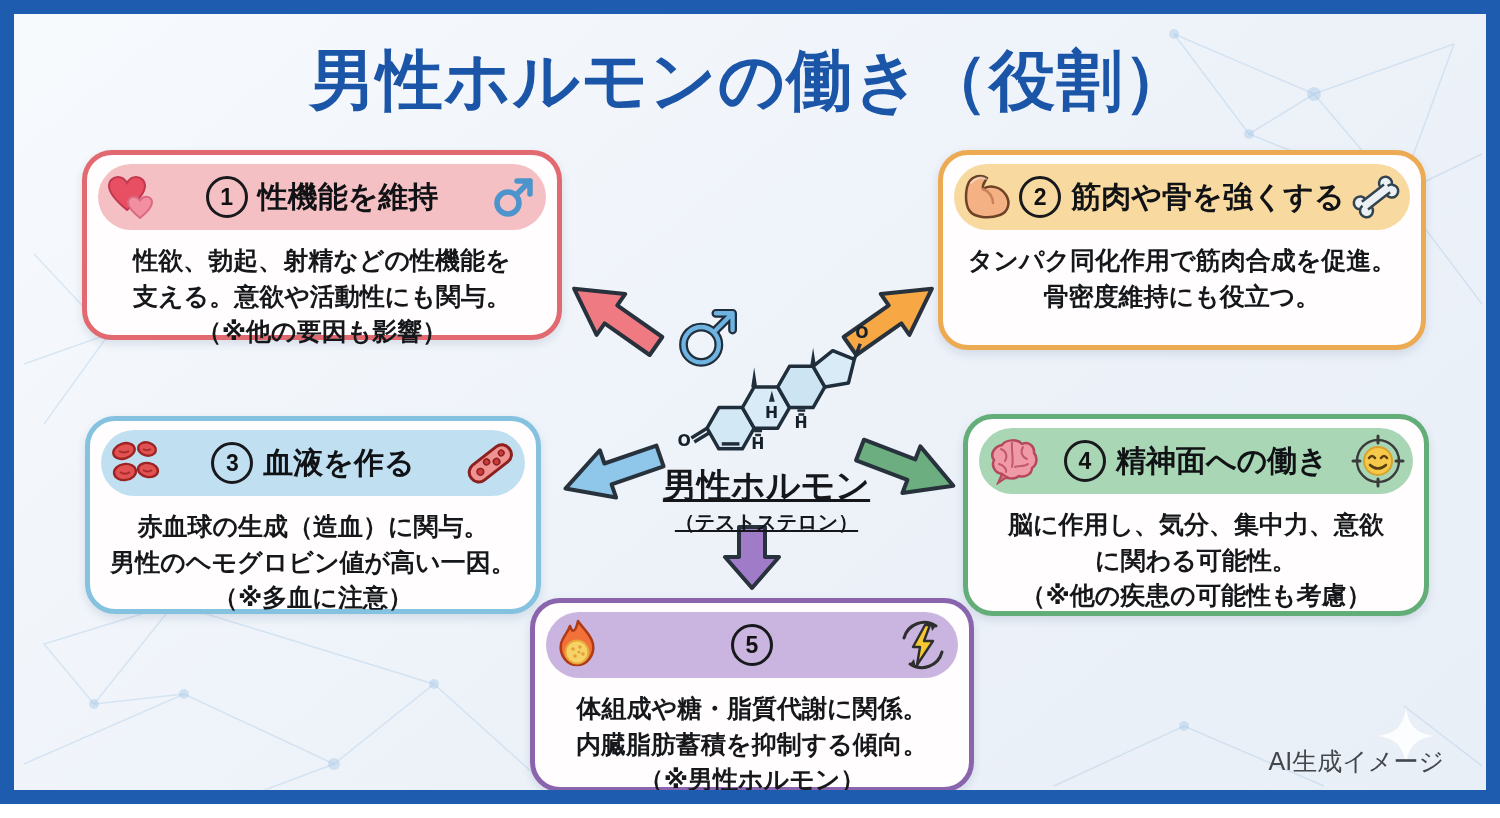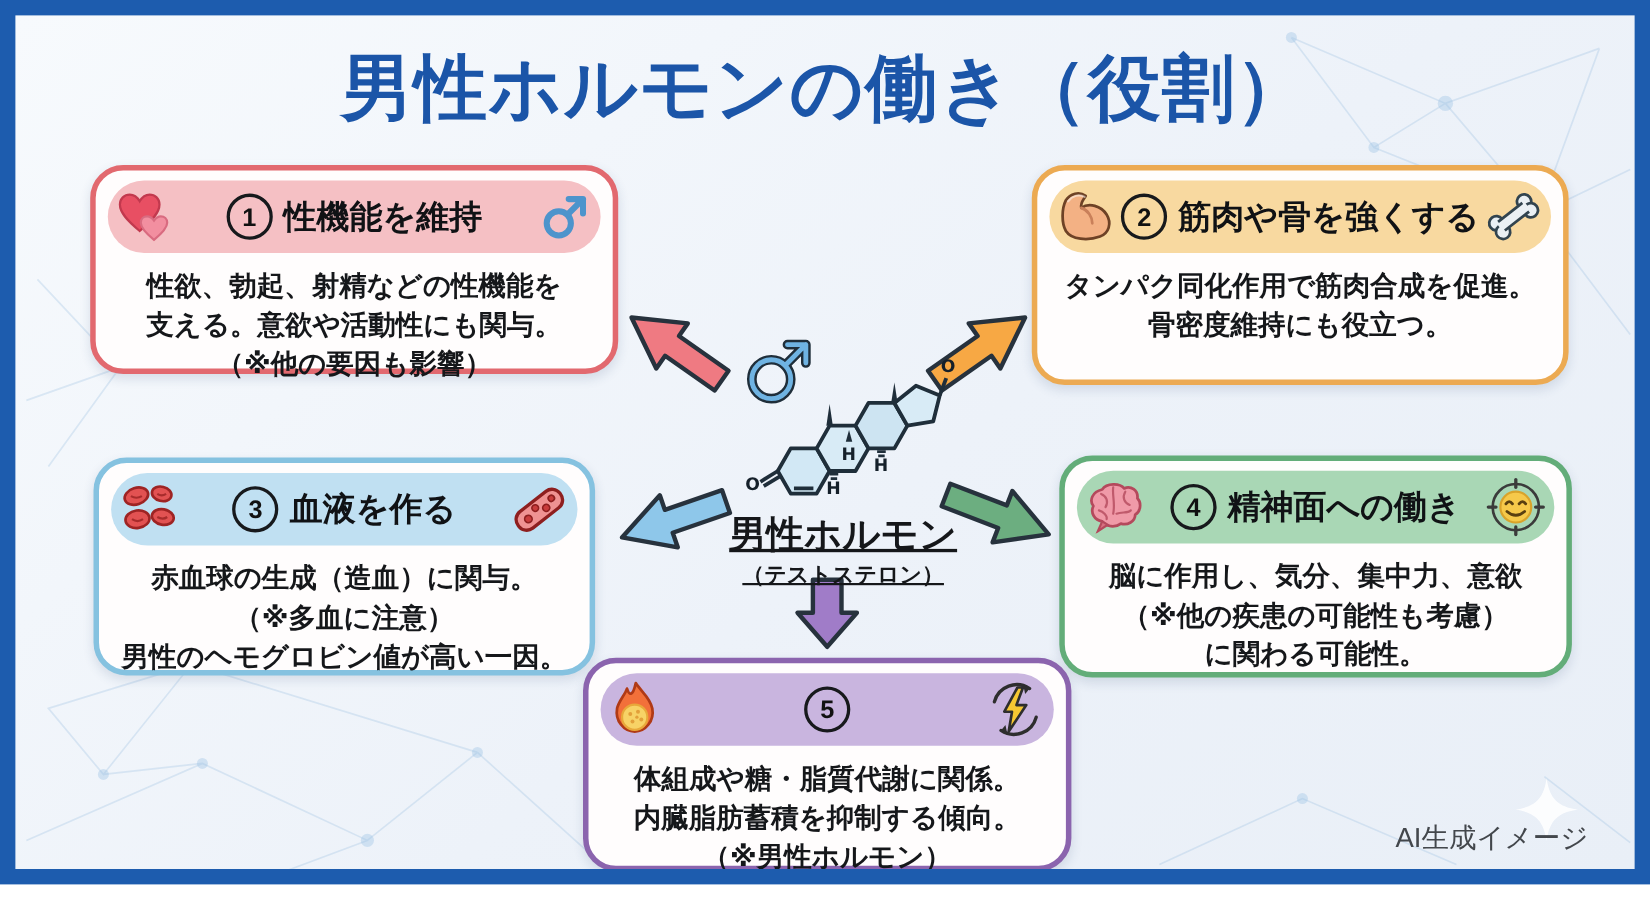--- a/index.html
+++ b/index.html
@@ -203,22 +203,22 @@
             <circle cx="14" cy="28" r="3.4" fill="#c83c3c" stroke="#8e1f1f" stroke-width="1.5"></circle>
             <circle cx="25" cy="24" r="3" fill="#c83c3c" stroke="#8e1f1f" stroke-width="1.5"></circle>
             <circle cx="33" cy="30" r="3.2" fill="#c83c3c" stroke="#8e1f1f" stroke-width="1.5"></circle>
             <circle cx="42" cy="26" r="2.8" fill="#c83c3c" stroke="#8e1f1f" stroke-width="1.5"></circle>
           </g>
         </svg>
       </span>
     </div>
     <div class="body-text">
       <div>赤血球の生成（造血）に関与。</div>
+        <div>男性のヘモグロビン値が高い一因。</div>
         <div>（※多血に注意）</div>
-        <div>男性のヘモグロビン値が高い一因。</div>
     </div>
   </div>
 
   <div class="box" style="left: 949px; top: 400px; width: 466px; height: 202px; border-color: rgb(99, 173, 121);">
     <div class="pill" style="background-color: rgb(169, 215, 181);">
       <span class="icon-left">
         <svg width="52" height="48" viewBox="0 0 52 48">
           <path d="M15 8 C19 2 31 2 35 7 C41 4 48 9 47 16 C51 20 50 28 45 31 C45 37 38 41 32 39 C27 43 18 42 15 37 C8 36 4 29 7 23 C3 18 6 10 15 8 Z" fill="#f09aa8" stroke="#b4495c" stroke-width="2.5" stroke-linejoin="round"></path>
           <path d="M15 37 L11 46 L20 40 Z" fill="#d87080" stroke="#b4495c" stroke-width="2"></path>
           <g fill="none" stroke="#c05a6c" stroke-width="2" stroke-linecap="round">
@@ -245,22 +245,22 @@
           <g fill="none" stroke="#5a4010" stroke-width="2.6" stroke-linecap="round">
             <path d="M20 24 q3 -4 6 0" transform="translate(-2,0)"></path>
               <path d="M28 24 q3 -4 6 0" transform="translate(2,0)"></path>
             <path d="M19 31 q8 7 16 0"></path>
           </g>
         </svg>
       </span>
     </div>
     <div class="body-text">
       <div>脳に作用し、気分、集中力、意欲</div>
+        <div>に関わる可能性。</div>
         <div>（※他の疾患の可能性も考慮）</div>
-        <div>に関わる可能性。</div>
     </div>
   </div>
 
   <div class="box" style="left: 516px; top: 584px; width: 444px; height: 194px; border-color: rgb(139, 100, 174);">
     <div class="pill" style="background-color: rgb(201, 181, 223);">
       <span class="icon-left">
         <svg width="48" height="52" viewBox="0 0 48 52">
           <path d="M24 2 C29 10 37 15 39 25 C41 36 33 46 23 46 C13 46 5 36 7 25 C8.5 18 14 13 16 7 C18 13 21 15 24 2 Z" fill="#f2703a" stroke="#b03a16" stroke-width="2.5" stroke-linejoin="round"></path>
           <circle cx="23" cy="33" r="11.5" fill="#f7d266" stroke="#e8a83a" stroke-width="2"></circle>
           <g fill="#e2a03a">

